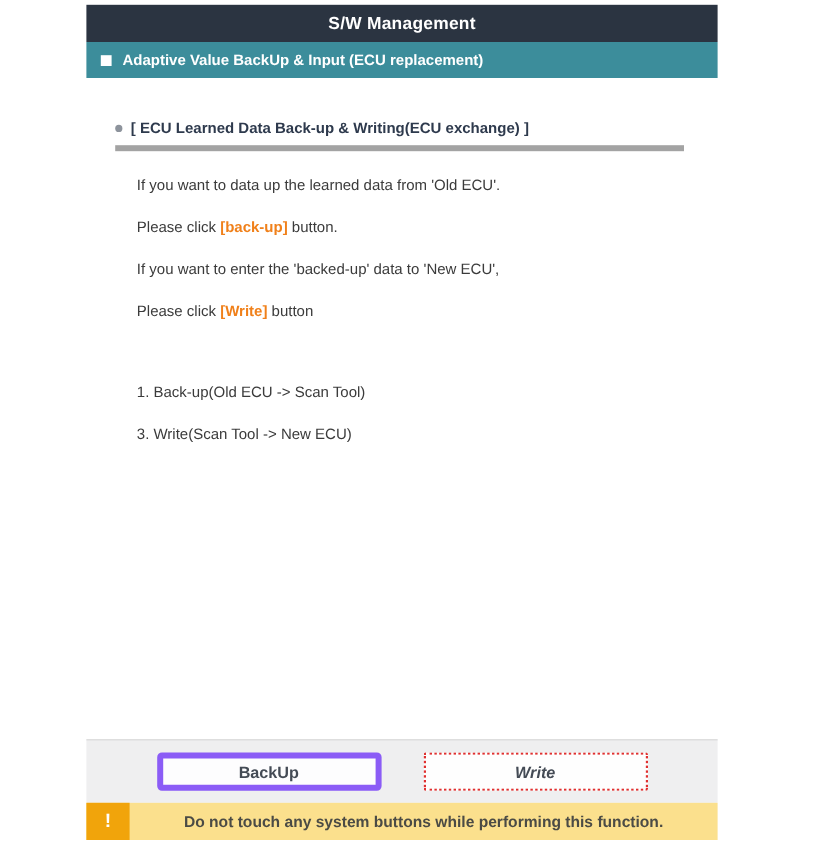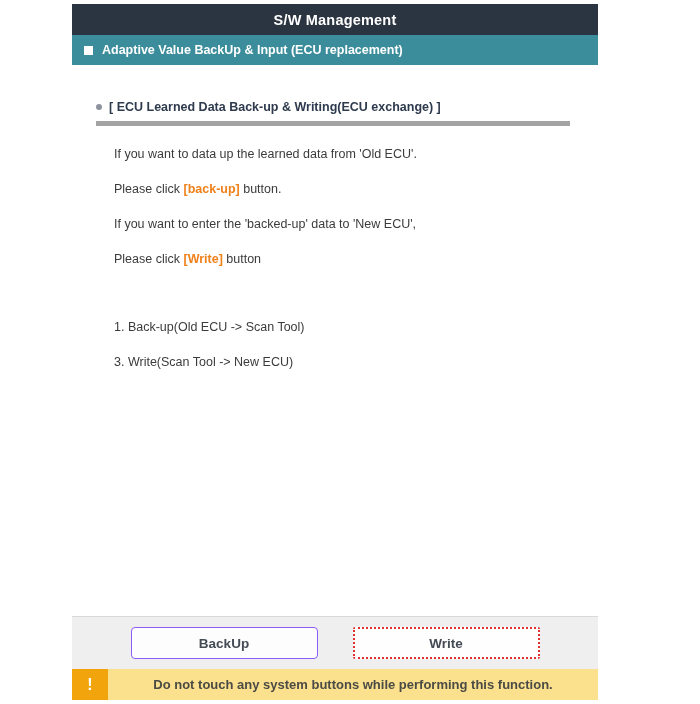--- a/index.html
+++ b/index.html
@@ -110,27 +110,28 @@
     font-size: 13.5px;
     color: #444b55;
     display: flex;
     align-items: center;
     justify-content: center;
     background: #fdfdfe;
     cursor: pointer;
     padding: 0;
   }
   .btn-backup {
-    border: 1px solid #8b5cf6;
+    border: 5px solid #8b5cf6;
     border-radius: 4px;
   }
   .btn-write {
     border: 2px dotted #e03030;
     border-radius: 2px;
     background: #fefefe;
+    font-style: italic;
   }
   
   .warning {
     height: 31px;
     background: #fbe08d;
     display: flex;
     align-items: stretch;
   }
   .warn-icon {
     width: 36px;

